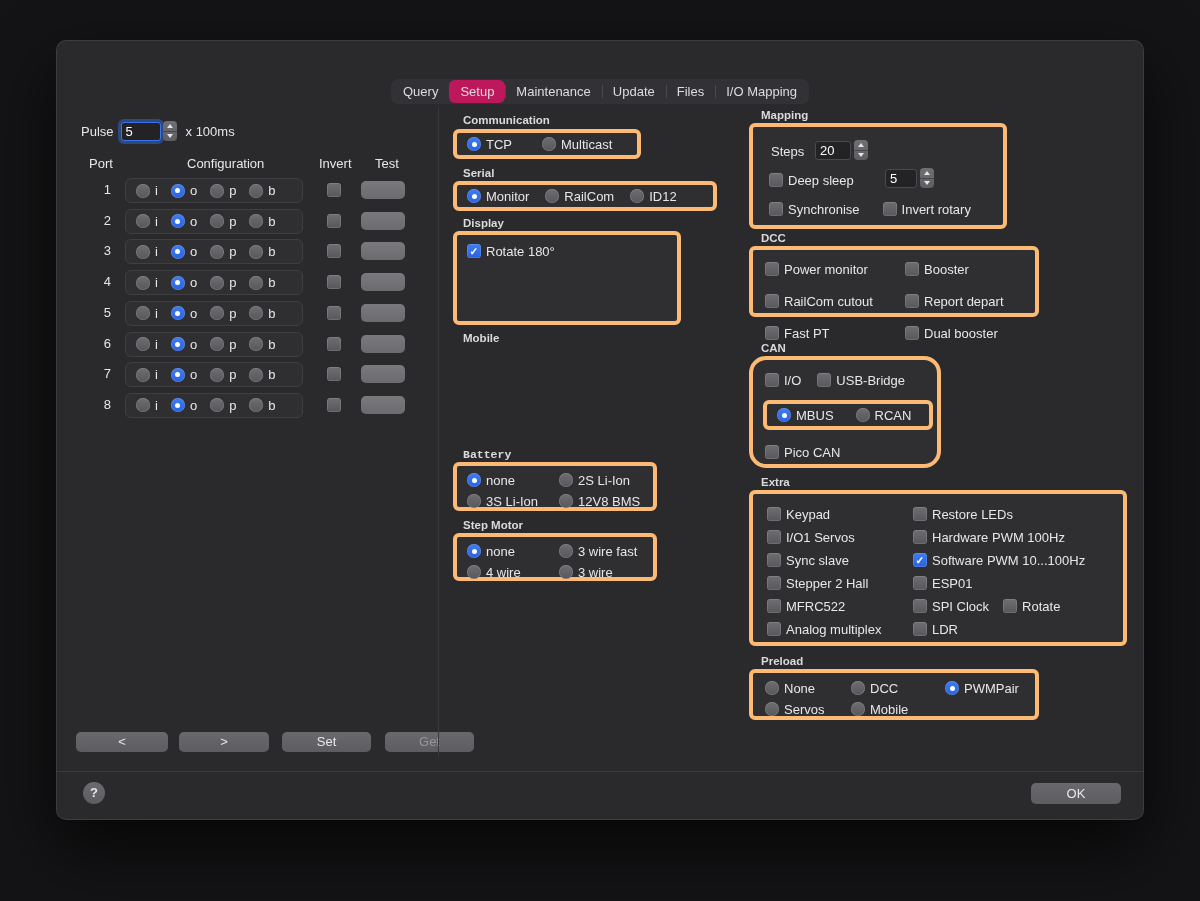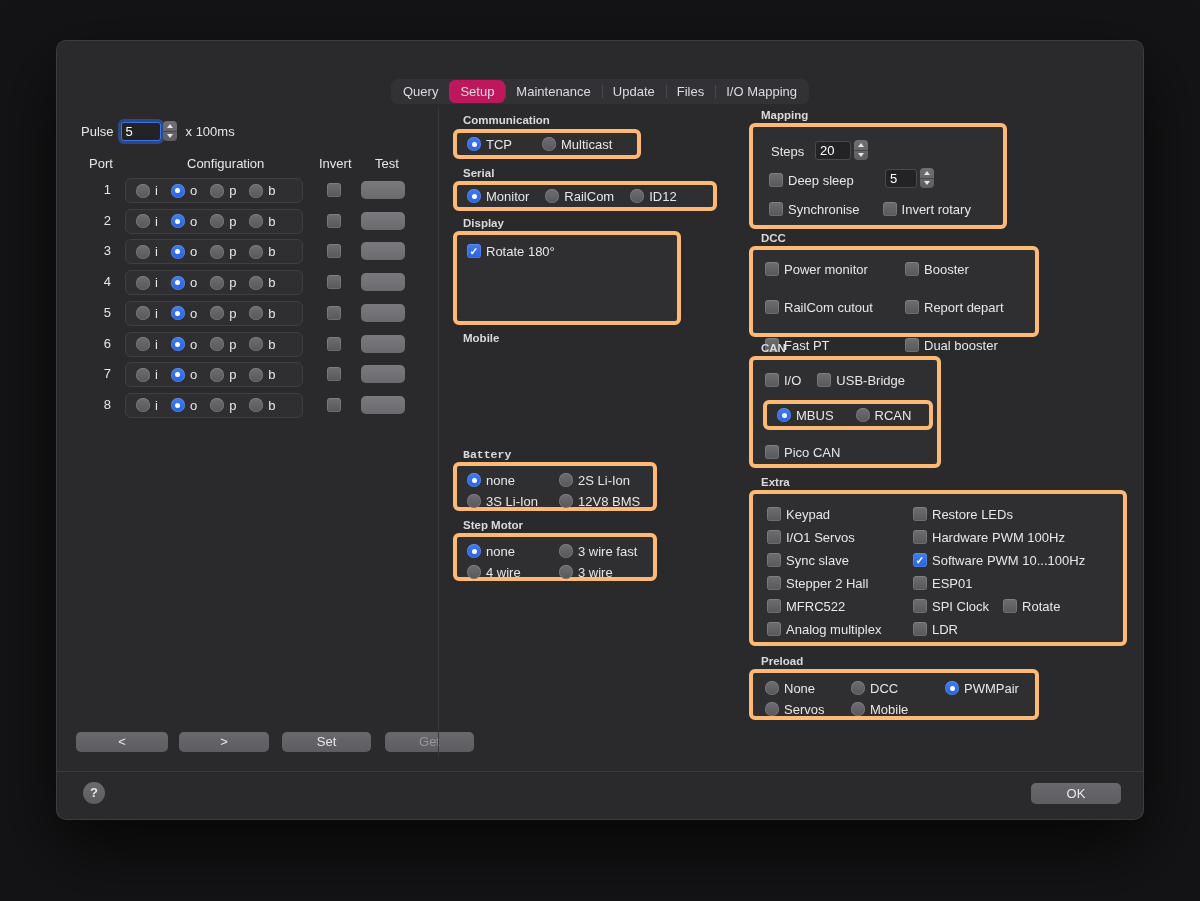--- a/index.html
+++ b/index.html
@@ -107,24 +107,24 @@
   #g-control-title { left:12px; top:68px; }
   #g-control { left:0; top:82px; width:258px; height:106px; }
   .ctl-steps-label { position:absolute; left:18px; top:17px; }
   .ctl-steps-field { position:absolute; left:62px; top:14px; width:36px; }
   .ctl-steps-stepper { position:absolute; left:101px; top:13px; }
   .ctl-deep { position:absolute; left:16px; top:45px; }
   .ctl-deep-field { position:absolute; left:132px; top:42px; width:32px; }
   .ctl-deep-stepper { position:absolute; left:167px; top:41px; }
   .ctl-sync { position:absolute; left:16px; top:74px; display:flex; gap:23px; }
   #g-dcc-title { left:12px; top:191px; }
-  #g-dcc { left:0; top:205px; width:290px; height:91px;
-           display:grid; grid-template-columns:140px auto; row-gap:22px; padding:11px 12px; align-content:start; }
+  #g-dcc { left:0; top:205px; width:290px; height:71px;
+           display:grid; grid-template-columns:140px auto; row-gap:16px; padding:11px 12px; align-content:start; }
   #g-can-title { left:12px; top:301px; }
-  #g-can { left:0; top:315px; width:192px; height:112px; }
+  #g-can { left:0; top:315px; width:192px; height:112px;border-radius:17px; }
   #g-can .can-row1 { position:absolute; left:12px; top:12px; display:flex; gap:16px; }
   #can-bus { left:10px; top:40px; width:170px; height:30px; display:flex; align-items:center; padding:0 10px; gap:22px; }
   #g-can .can-row3 { position:absolute; left:12px; top:84px; display:flex; }
   #g-extra-title { left:12px; top:435px; }
   #g-extra { left:0; top:449px; width:378px; height:156px;
              display:grid; grid-template-columns:146px auto; row-gap:7px; padding:12px 14px; align-content:start; }
   #g-preload-title { left:12px; top:614px; }
   #g-preload { left:0; top:628px; width:290px; height:51px;
                display:grid; grid-template-columns:86px 94px auto; row-gap:5px; padding:7px 12px; align-content:start; }
 

